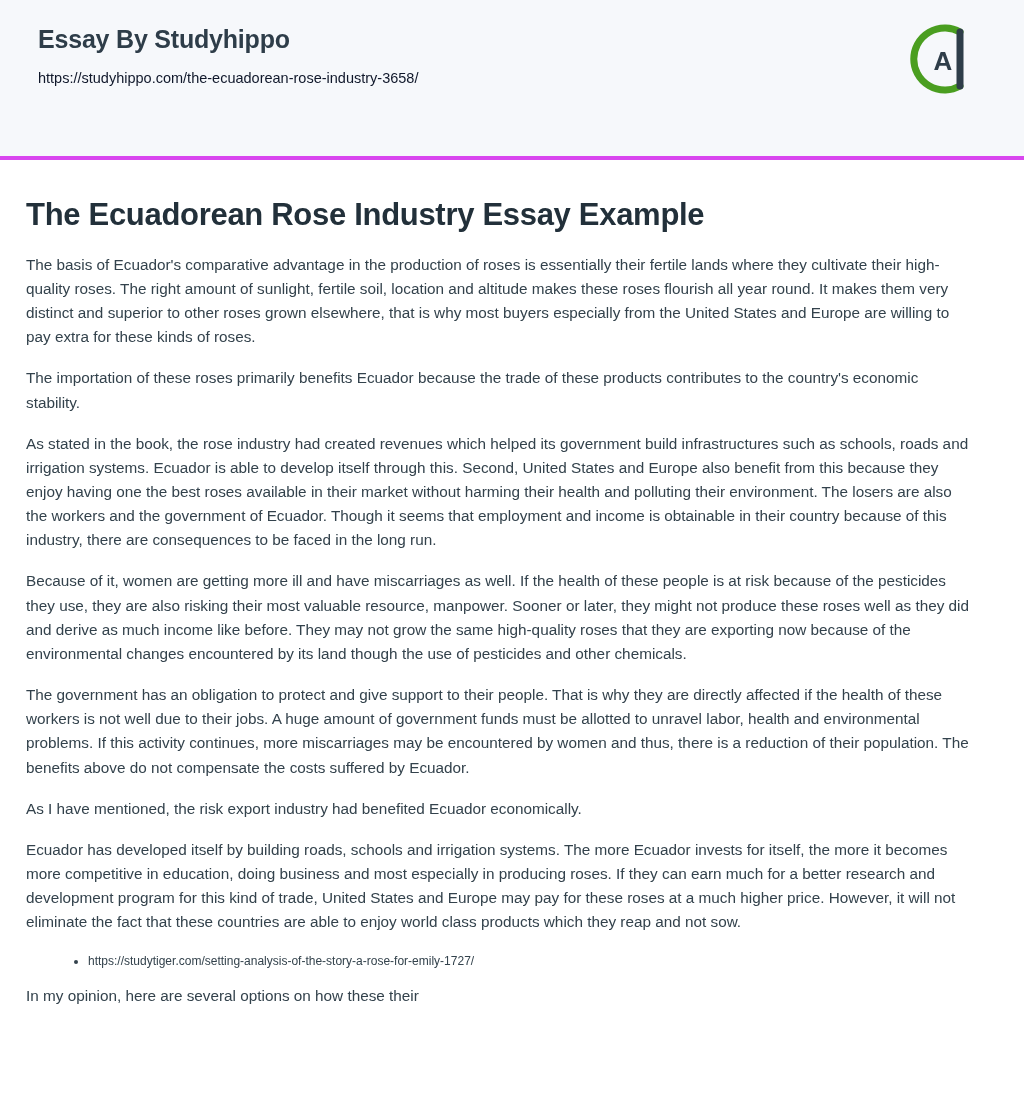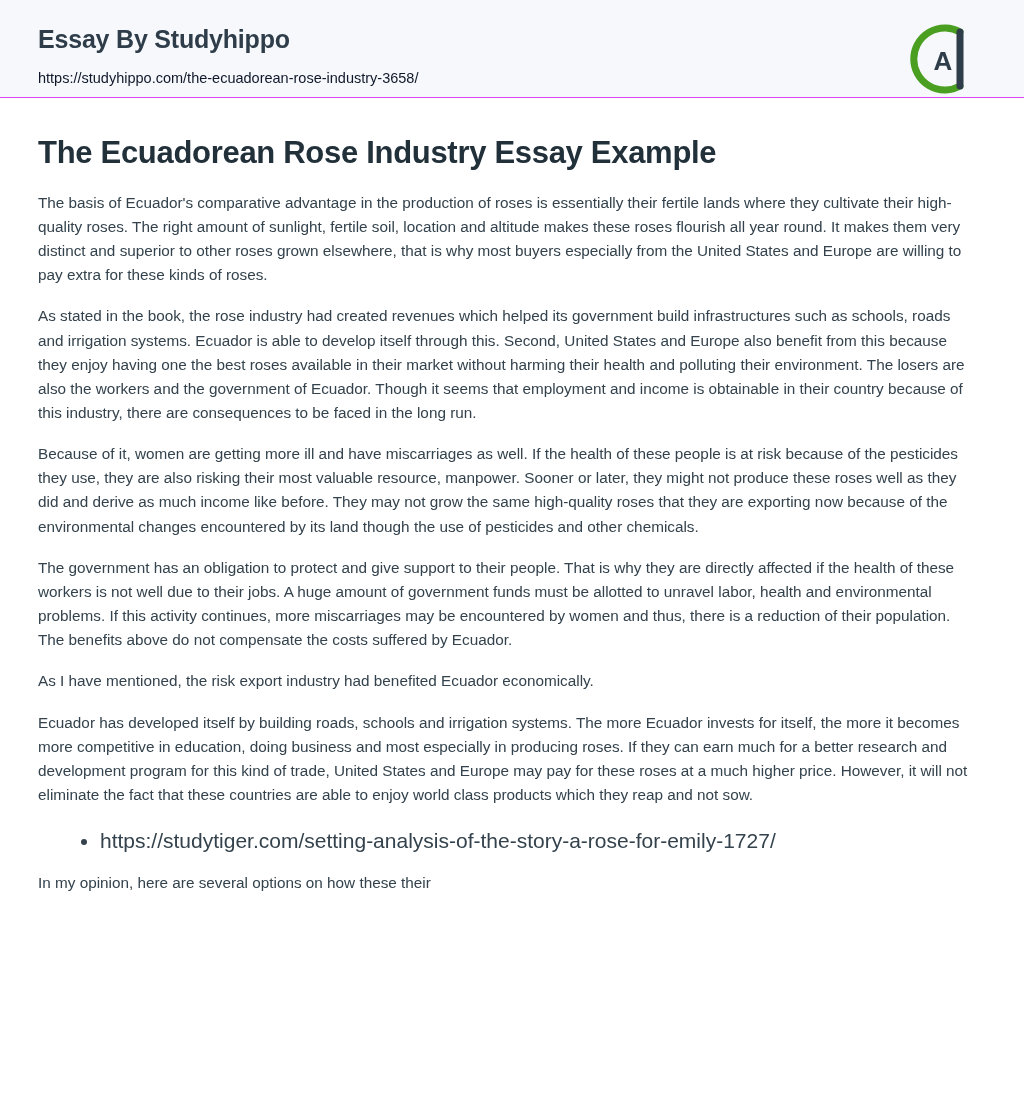--- a/index.html
+++ b/index.html
@@ -13,22 +13,22 @@
     font-family: "Liberation Sans", sans-serif;
     color: #2b3a42;
   }
   .page {
     width: 1024px;
     position: relative;
   }
   
   .site-header {
     background: #f6f8fb;
-    border-bottom: 1px solid #d946ef;
-    height: 98px;
+    border-bottom: 4px solid #d946ef;
+    height: 160px;
     box-sizing: border-box;
     position: relative;
     padding: 26px 38px 0 38px;
   }
   .brand {
     font-size: 25px;
     font-weight: bold;
     color: #2e3d49;
     letter-spacing: -0.2px;
     line-height: 1.1;
@@ -46,42 +46,42 @@
   }
   .logo {
     position: absolute;
     right: 38px;
     top: 20px;
     width: 78px;
     height: 78px;
   }
   
   .article {
-    padding: 30px 38px 40px 38px;
+    padding: 30px 38px 40px 26px;
   }
   h1.title {
     font-size: 31px;
     line-height: 1.25;
     font-weight: bold;
     color: #22303a;
     margin: 6px 0 18px 0;
     letter-spacing: -0.3px;
   }
   .article p {
     font-size: 15.3px;
     line-height: 1.58;
     color: #33424c;
     margin: 0 12px 17px 0;
   }
   .link-list {
     margin: 4px 0 14px 0;
     padding-left: 62px;
   }
   .link-list li {
-    font-size: 21px;
+    font-size: 12px;
     line-height: 1.58;
     margin-bottom: 1px;
     color: #33424c;
   }
   .link-list li a {
     color: #33424c;
     text-decoration: none;
   }
   .fade-last {
     color: #33424c;
@@ -101,20 +101,21 @@
         <path d="M52 12 L52 66" fill="none" stroke="#2e3d49" stroke-width="7" stroke-linecap="round"></path>
         <text x="35" y="50" font-family="'Liberation Sans', sans-serif" font-size="26" font-weight="bold" fill="#2e3d49" text-anchor="middle">A</text>
       </svg>
     </div>
   </header>
 
   <main class="article">
     <h1 class="title">The Ecuadorean Rose Industry Essay Example</h1>
 
     <p>The basis of Ecuador's comparative advantage in the production of roses is essentially their fertile lands where they cultivate their high-quality roses. The right amount of sunlight, fertile soil, location and altitude makes these roses flourish all year round. It makes them very distinct and superior to other roses grown elsewhere, that is why most buyers especially from the United States and Europe are willing to pay extra for these kinds of roses.</p>
+    <p>The importation of these roses primarily benefits Ecuador because the trade of these products contributes to the country's economic stability.</p>
     <p>As stated in the book, the rose industry had created revenues which helped its government build infrastructures such as schools, roads and irrigation systems. Ecuador is able to develop itself through this. Second, United States and Europe also benefit from this because they enjoy having one the best roses available in their market without harming their health and polluting their environment. The losers are also the workers and the government of Ecuador. Though it seems that employment and income is obtainable in their country because of this industry, there are consequences to be faced in the long run.</p>
     <p>Because of it, women are getting more ill and have miscarriages as well. If the health of these people is at risk because of the pesticides they use, they are also risking their most valuable resource, manpower. Sooner or later, they might not produce these roses well as they did and derive as much income like before. They may not grow the same high-quality roses that they are exporting now because of the environmental changes encountered by its land though the use of pesticides and other chemicals.</p>
     <p>The government has an obligation to protect and give support to their people. That is why they are directly affected if the health of these workers is not well due to their jobs. A huge amount of government funds must be allotted to unravel labor, health and environmental problems. If this activity continues, more miscarriages may be encountered by women and thus, there is a reduction of their population. The benefits above do not compensate the costs suffered by Ecuador.</p>
     <p>As I have mentioned, the risk export industry had benefited Ecuador economically.</p>
     <p>Ecuador has developed itself by building roads, schools and irrigation systems. The more Ecuador invests for itself, the more it becomes more competitive in education, doing business and most especially in producing roses. If they can earn much for a better research and development program for this kind of trade, United States and Europe may pay for these roses at a much higher price. However, it will not eliminate the fact that these countries are able to enjoy world class products which they reap and not sow.</p>
 
     <ul class="link-list">
       <li>
         <a href="#">https://studytiger.com/setting-analysis-of-the-story-a-rose-for-emily-1727/</a>
       </li>

